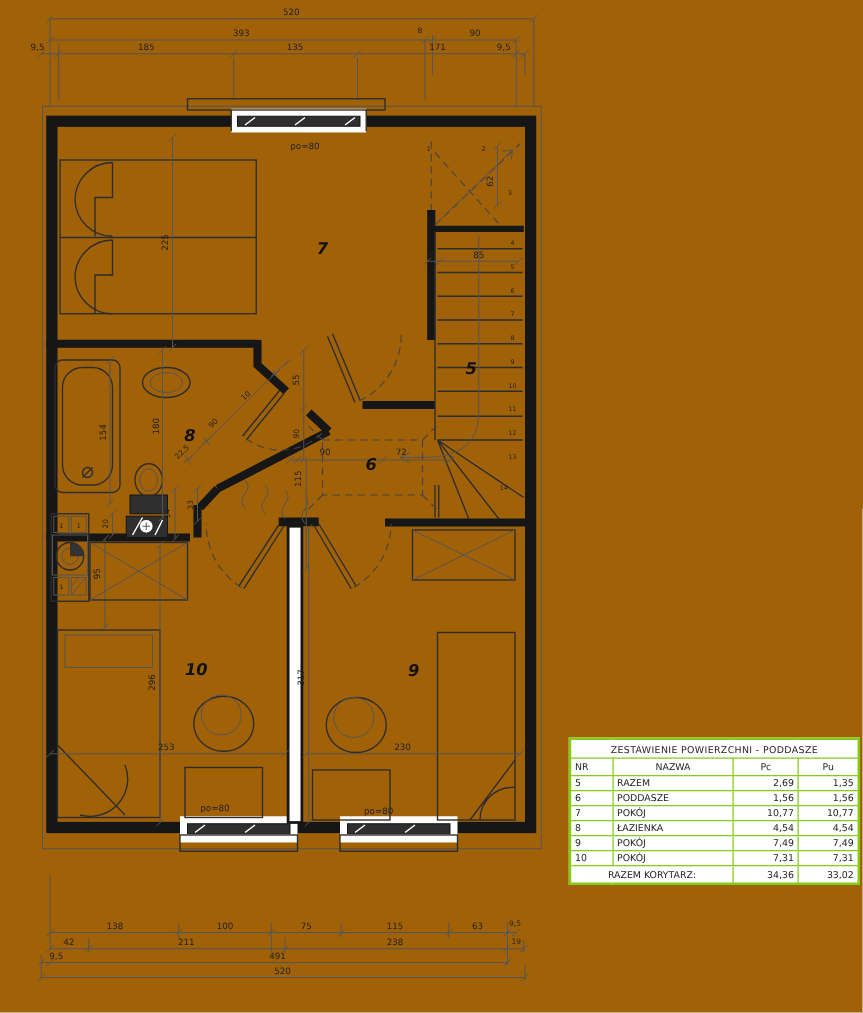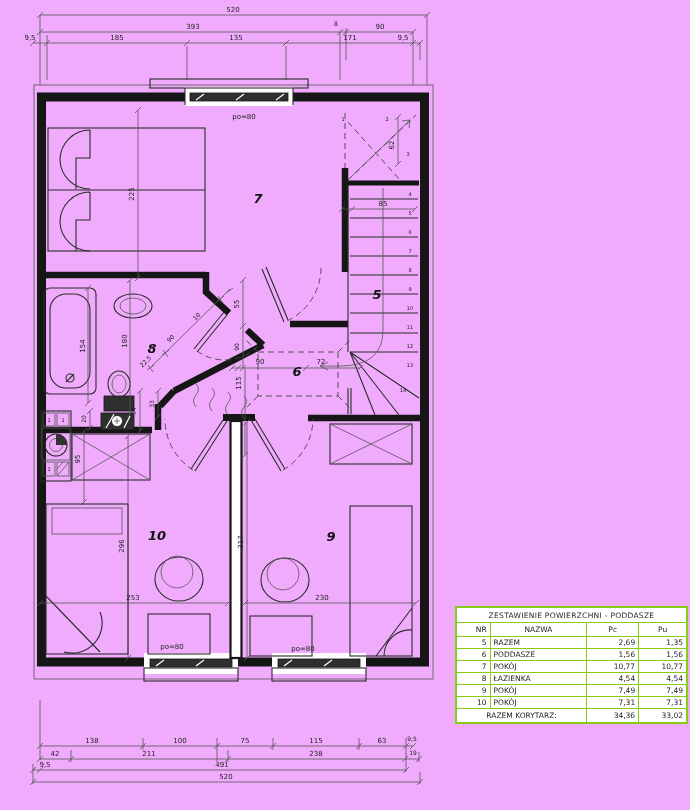--- a/index.html
+++ b/index.html
@@ -1,43 +1,43 @@
 <!DOCTYPE html>
 <html><head>
 <meta charset="utf-8">
 <style>
   html,body{margin:0;padding:0;background:#e9e9e7;}
-  .page{position:relative;width:690px;height:810px;background:#f0abfc;overflow:hidden;
+  .page{position:relative;width:690px;height:810px;background:#a16207;overflow:hidden;
         font-family:"DejaVu Sans",sans-serif;}
   svg{position:absolute;left:0;top:0;}
   
   .w   {stroke:#161616;stroke-width:6.5;fill:none;}
   .w5  {stroke:#161616;stroke-width:5;fill:none;}
   .ow  {stroke:#161616;stroke-width:9;fill:none;}
   .t   {stroke:#2d2d2d;stroke-width:1.1;fill:none;}
   .t2  {stroke:#555;stroke-width:0.8;fill:none;}
   .d   {stroke:#444;stroke-width:0.9;fill:none;stroke-dasharray:6 4;}
   .dim {stroke:#555;stroke-width:0.8;fill:none;}
   .dk  {fill:#2f2f2f;stroke:#161616;stroke-width:0.8;}
   .wh  {stroke:#fff;stroke-width:1.2;fill:none;}
   text.lbl{font:7px "DejaVu Sans",sans-serif;fill:#222;}
   text.sm {font:6px "DejaVu Sans",sans-serif;fill:#222;}
   text.rm {font:italic 700 13px "DejaVu Sans",sans-serif;fill:#111;}
   text.st {font:5px "DejaVu Sans",sans-serif;fill:#222;}
   .mid{text-anchor:middle;}
   
   .tbl{position:absolute;left:455px;top:590px;width:233px;border-collapse:collapse;
        background:#fff;font:7.5px "DejaVu Sans",sans-serif;color:#1d1d1d;}
-  .tbl,.tbl td{border:1px solid #84cc16;margin-top:16px;}
+  .tbl,.tbl td{border:1px solid #84cc16;}
   .tbl{border-width:2px;}
   .tbl td{padding:0 3px;height:11px;line-height:11px;}
   .tbl .ttl{text-align:center;height:14px;letter-spacing:.3px;}
   .tbl .hc{text-align:center;height:13px;}
   .tbl .num{text-align:right;}
-  .tbl .nr{text-align:right;width:30px;}
+  .tbl .nr{text-align:left;width:30px;}
   .tbl .nm{width:100px;}
   .tbl .pc{width:50px;}
   .tbl .pu{width:45px;text-align:center;}
   .tbl .ft td{height:13px;}
 </style>
 </head>
 <body>
 
 <div class="page">
 <svg width="690" height="810" viewBox="0 0 690 810">

